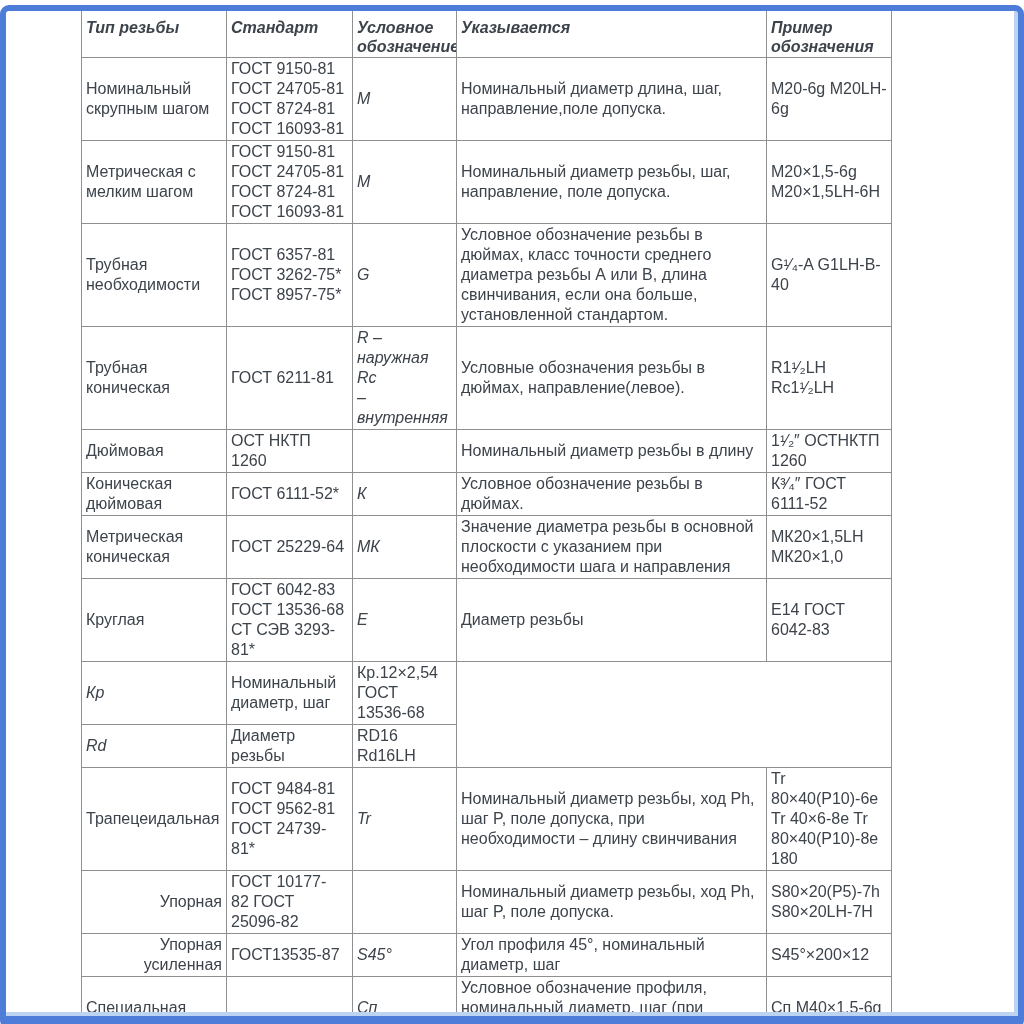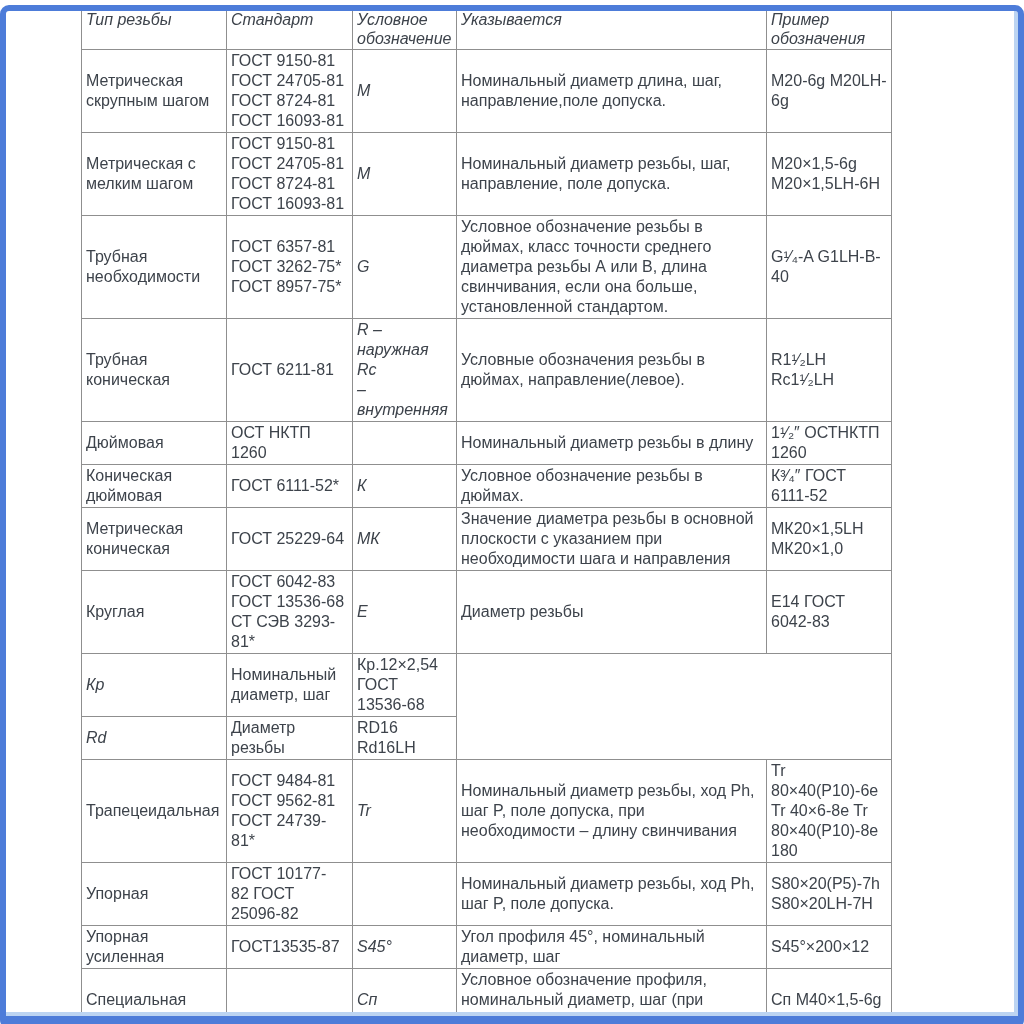--- a/index.html
+++ b/index.html
@@ -47,30 +47,30 @@
   col.c5 { width: 125px; }
   th, td {
     border: 1px solid var(--grid);
     padding: 1px 4px;
     vertical-align: middle;
     text-align: left;
     white-space: pre-line;
     overflow: hidden;
   }
   thead th {
-    font-weight: normal;
+    font-weight: bold;
     font-style: italic;
     vertical-align: top;
     border-top: none;
     height: 40px;
-    padding-top: 5px;
+    padding-top: 13px;
     line-height: 19px;
   }
   td.em { font-style: italic; }
-  td.center { text-align: left; }
+  td.center { text-align: right; }
 </style>
 </head>
 <body>
 
 <div class="page">
   <table class="grid">
     <colgroup>
       <col class="c1">
         <col class="c2">
         <col class="c3">
@@ -81,21 +81,21 @@
       <tr>
           <th>Тип резьбы</th>
           <th>Стандарт</th>
           <th>Условное обозначение</th>
           <th>Указывается</th>
           <th>Пример обозначения</th>
         </tr>
     </thead>
     <tbody>
         <tr>
-          <td>Метрическая скрупным шагом</td>
+          <td>Номинальный скрупным шагом</td>
           <td>ГОСТ 9150-81
 ГОСТ 24705-81
 ГОСТ 8724-81
 ГОСТ 16093-81</td>
           <td class="em">M</td>
           <td>Номинальный диаметр длина, шаг, направление,поле допуска.</td>
           <td>M20-6g M20LH-6g</td>
         </tr>
         <tr>
           <td>Метрическая с мелким шагом</td>

